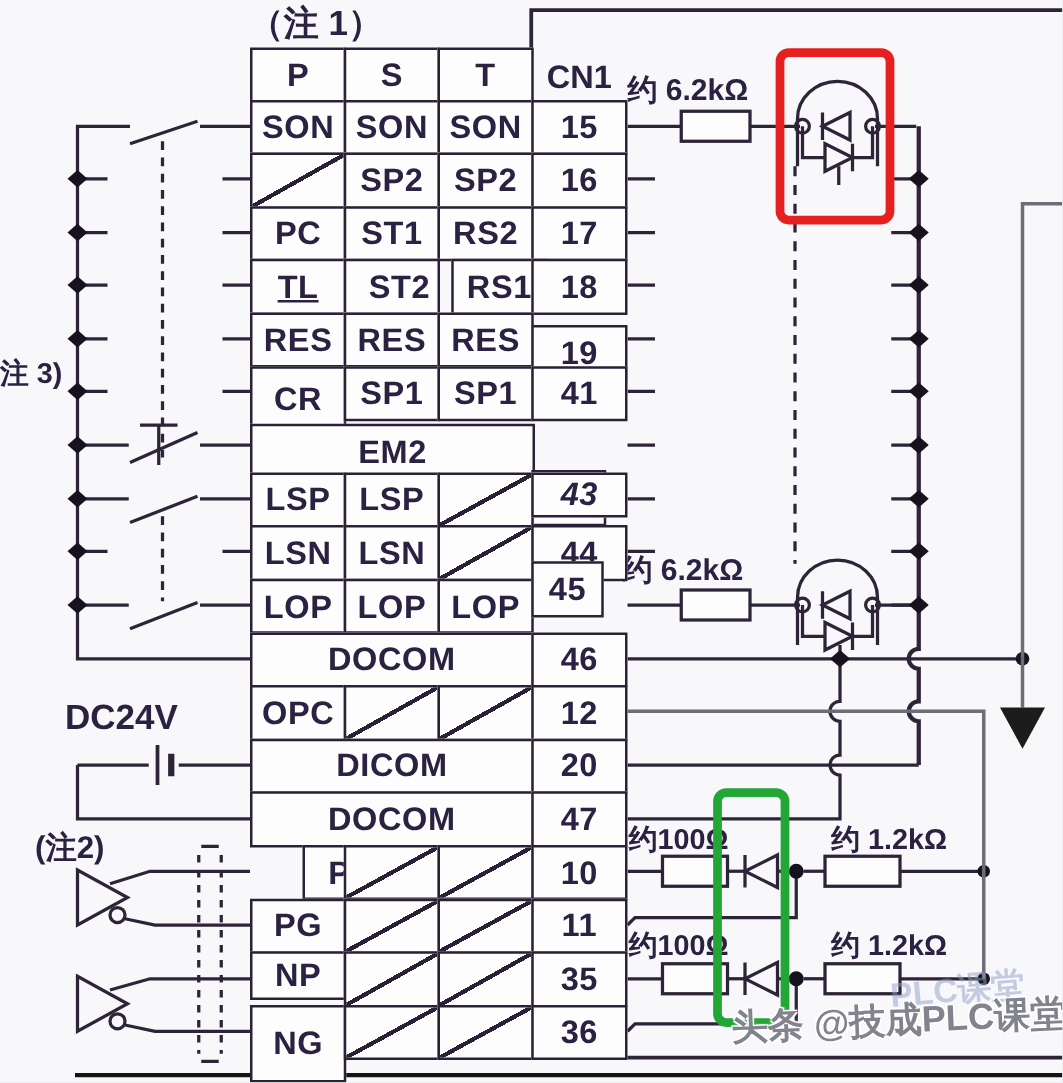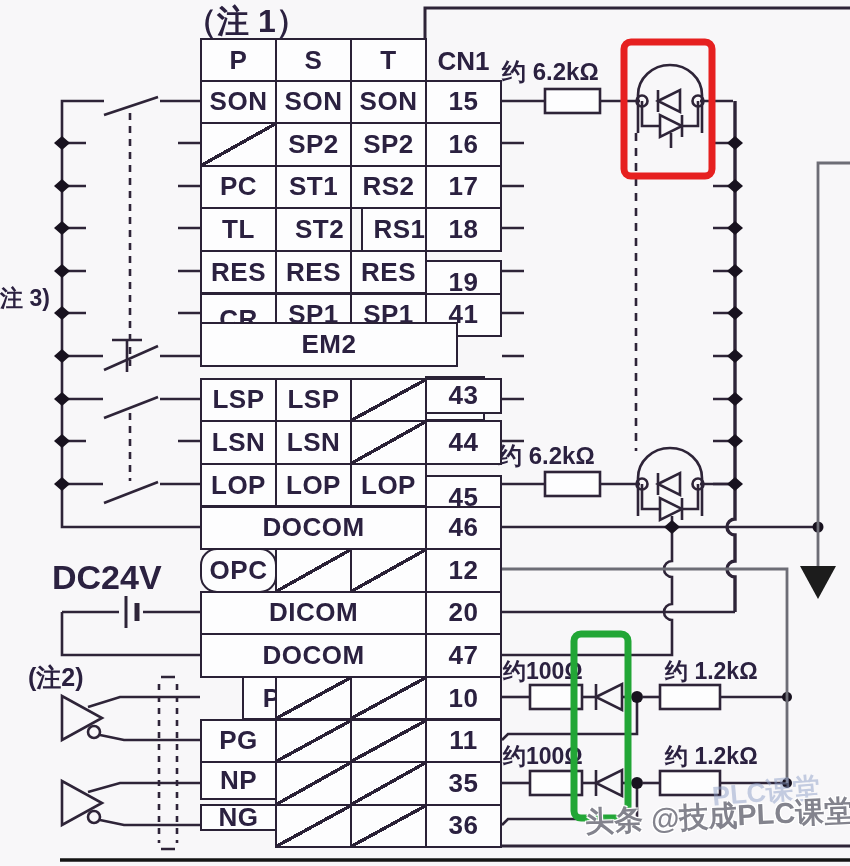--- a/index.html
+++ b/index.html
@@ -212,92 +212,92 @@
     <text x="498" y="464" font-size="24" class="svglabel">约 6.2kΩ</text>
     <text x="503" y="679" font-size="23" class="svglabel">约100Ω</text>
     <text x="665" y="679" font-size="23" class="svglabel">约 1.2kΩ</text>
     <text x="503" y="764" font-size="23" class="svglabel">约100Ω</text>
     <text x="665" y="764" font-size="23" class="svglabel">约 1.2kΩ</text>
 
     <rect x="624" y="42" width="88" height="134" rx="7" fill="none" stroke="#e62020" stroke-width="7"></rect>
     <rect x="574" y="634" width="54" height="184" rx="7" fill="none" stroke="#22a636" stroke-width="7"></rect>
   </svg>
 
-  <div class="plain" style="left:185px;top:0px;font-size:32px">（注 1）</div>
+  <div class="plain" style="left:199px;top:0px;font-size:28px">（注 1）</div>
   <div class="plain" style="left:0px;top:283px;font-size:23px">注 3)</div>
-  <div class="plain" style="left:52px;top:558px;font-size:34px">DC24V</div>
+  <div class="plain" style="left:52px;top:558px;font-size:28px">DC24V</div>
   <div class="plain" style="left:28px;top:661px;font-size:25px">(注2)</div>
   <div class="plain" style="left:427px;top:46px;width:73px;text-align:center;font-size:26px">CN1</div>
 
   <div class="cell" style="left:200px;top:38px;width:77px;height:44px">P</div>
   <div class="cell" style="left:275px;top:38px;width:77px;height:44px">S</div>
   <div class="cell" style="left:350px;top:38px;width:77px;height:44px">T</div>
 
   <div id="table-body">
       <div class="cell" style="left: 200px; top: 79.5px; width: 77px; height: 44.6px;">SON</div>
       <div class="cell" style="left: 275px; top: 79.5px; width: 77px; height: 44.6px;">SON</div>
       <div class="cell" style="left: 350px; top: 79.5px; width: 77px; height: 44.6px;">SON</div>
       <div class="cell" style="left: 425px; top: 79.5px; width: 77px; height: 44.6px;">15</div>
       <div class="cell diag" style="left: 200px; top: 122.1px; width: 77px; height: 44.6px;"></div>
       <div class="cell" style="left: 275px; top: 122.1px; width: 77px; height: 44.6px;">SP2</div>
       <div class="cell" style="left: 350px; top: 122.1px; width: 77px; height: 44.6px;">SP2</div>
       <div class="cell" style="left: 425px; top: 122.1px; width: 77px; height: 44.6px;">16</div>
       <div class="cell" style="left: 200px; top: 164.7px; width: 77px; height: 44.6px;">PC</div>
       <div class="cell" style="left: 275px; top: 164.7px; width: 77px; height: 44.6px;">ST1</div>
       <div class="cell" style="left: 350px; top: 164.7px; width: 77px; height: 44.6px;">RS2</div>
       <div class="cell" style="left: 425px; top: 164.7px; width: 77px; height: 44.6px;">17</div>
-      <div class="cell" style="left: 200px; top: 207.3px; width: 77px; height: 44.6px;">TL</div>
+      <div class="cell" style="left: 200px; top: 207.3px; width: 77px; height: 44.6px; text-decoration: underline;">TL</div>
       <div class="cell" style="left: 275px; top: 207.3px; width: 77px; height: 44.6px; padding-left: 12px;">ST2</div>
       <div class="cell" style="left: 350px; top: 207.3px; width: 77px; height: 44.6px; margin-left: 11px;">RS1</div>
       <div class="cell" style="left: 425px; top: 207.3px; width: 77px; height: 44.6px;">18</div>
       <div class="cell" style="left: 200px; top: 249.9px; width: 77px; height: 44.6px;">RES</div>
       <div class="cell" style="left: 275px; top: 249.9px; width: 77px; height: 44.6px;">RES</div>
       <div class="cell" style="left: 350px; top: 249.9px; width: 77px; height: 44.6px;">RES</div>
       <div class="cell" style="left: 425px; top: 260px; width: 77px; height: 44.6px;">19</div>
       <div class="cell" style="left: 200px; top: 292.5px; width: 77px; height: 53px;">CR</div>
       <div class="cell" style="left: 275px; top: 292.5px; width: 77px; height: 44.6px;">SP1</div>
       <div class="cell" style="left: 350px; top: 292.5px; width: 77px; height: 44.6px;">SP1</div>
       <div class="cell" style="left: 425px; top: 292.5px; width: 77px; height: 44.6px;">41</div>
-      <div class="cell" style="left: 200px; top: 322px; width: 258px; height: 44.6px;">EM2</div>
+      <div class="cell" style="left: 200px; top: 339px; width: 228px; height: 44.6px;">EM2</div>
       <div class="cell" style="left: 425px; top: 335.1px; width: 60px; height: 44.6px; margin-top: 41px;">42</div>
       <div class="cell" style="left: 200px; top: 377.7px; width: 77px; height: 44.6px;">LSP</div>
       <div class="cell" style="left: 275px; top: 377.7px; width: 77px; height: 44.6px;">LSP</div>
       <div class="cell diag" style="left: 350px; top: 377.7px; width: 77px; height: 44.6px;"></div>
-      <div class="cell" style="left: 425px; top: 377.7px; width: 77px; height: 36px;">43</div>
+      <div class="cell" style="left: 425px; top: 377.7px; width: 77px; height: 36px; font-style: italic;">43</div>
       <div class="cell" style="left: 200px; top: 420.3px; width: 77px; height: 44.6px;">LSN</div>
       <div class="cell" style="left: 275px; top: 420.3px; width: 77px; height: 44.6px;">LSN</div>
       <div class="cell diag" style="left: 350px; top: 420.3px; width: 77px; height: 44.6px;"></div>
       <div class="cell" style="left: 425px; top: 420.3px; width: 77px; height: 44.6px;">44</div>
       <div class="cell" style="left: 200px; top: 462.9px; width: 77px; height: 44.6px;">LOP</div>
       <div class="cell" style="left: 275px; top: 462.9px; width: 77px; height: 44.6px;">LOP</div>
       <div class="cell" style="left: 350px; top: 462.9px; width: 77px; height: 44.6px;">LOP</div>
-      <div class="cell" style="left: 425px; top: 475px; width: 77px; height: 44.6px;">45</div>
+      <div class="cell" style="left: 425px; top: 449px; width: 58px; height: 44.6px;">45</div>
       <div class="cell" style="left: 200px; top: 505.5px; width: 227px; height: 44.6px;">DOCOM</div>
       <div class="cell" style="left: 425px; top: 505.5px; width: 77px; height: 44.6px; text-align: center;">46</div>
-      <div class="cell" style="left: 200px; top: 548.1px; width: 77px; height: 44.6px; border-radius: 17px;">OPC</div>
+      <div class="cell" style="left: 200px; top: 548.1px; width: 77px; height: 44.6px;">OPC</div>
       <div class="cell diag" style="left: 275px; top: 548.1px; width: 77px; height: 44.6px;"></div>
       <div class="cell diag" style="left: 350px; top: 548.1px; width: 77px; height: 44.6px;"></div>
       <div class="cell" style="left: 425px; top: 548.1px; width: 77px; height: 44.6px;">12</div>
       <div class="cell" style="left: 200px; top: 590.7px; width: 227px; height: 44.6px;">DICOM</div>
       <div class="cell" style="left: 425px; top: 590.7px; width: 77px; height: 44.6px;">20</div>
       <div class="cell" style="left: 200px; top: 633.3px; width: 227px; height: 44.6px;">DOCOM</div>
       <div class="cell" style="left: 425px; top: 633.3px; width: 77px; height: 44.6px;">47</div>
       <div class="cell" style="left: 200px; top: 675.9px; width: 77px; height: 44.6px; margin-left: 42px;">PP</div>
       <div class="cell diag" style="left: 275px; top: 675.9px; width: 77px; height: 44.6px;"></div>
       <div class="cell diag" style="left: 350px; top: 675.9px; width: 77px; height: 44.6px;"></div>
       <div class="cell" style="left: 425px; top: 675.9px; width: 77px; height: 44.6px;">10</div>
       <div class="cell" style="left: 200px; top: 718.5px; width: 77px; height: 44.6px;">PG</div>
       <div class="cell diag" style="left: 275px; top: 718.5px; width: 77px; height: 44.6px;"></div>
       <div class="cell diag" style="left: 350px; top: 718.5px; width: 77px; height: 44.6px;"></div>
       <div class="cell" style="left: 425px; top: 718.5px; width: 77px; height: 44.6px;">11</div>
       <div class="cell" style="left: 200px; top: 761.1px; width: 77px; height: 39px;">NP</div>
       <div class="cell diag" style="left: 275px; top: 761.1px; width: 77px; height: 44.6px;"></div>
       <div class="cell diag" style="left: 350px; top: 761.1px; width: 77px; height: 44.6px;"></div>
       <div class="cell" style="left: 425px; top: 761.1px; width: 77px; height: 44.6px;">35</div>
-      <div class="cell" style="left: 200px; top: 803.7px; width: 77px; height: 27px;">NG</div>
+      <div class="cell" style="left: 200px; top: 803.7px; width: 77px; height: 62px;">NG</div>
       <div class="cell diag" style="left: 275px; top: 803.7px; width: 77px; height: 44.6px;"></div>
       <div class="cell diag" style="left: 350px; top: 803.7px; width: 77px; height: 44.6px;"></div>
       <div class="cell" style="left: 425px; top: 803.7px; width: 77px; height: 44.6px;">36</div>
     </div>
 
   <div id="wm-ghost">PLC课堂</div>
   <div id="wm-main">头条 @技成PLC课堂</div>
 </div>
 
 </body></html>

